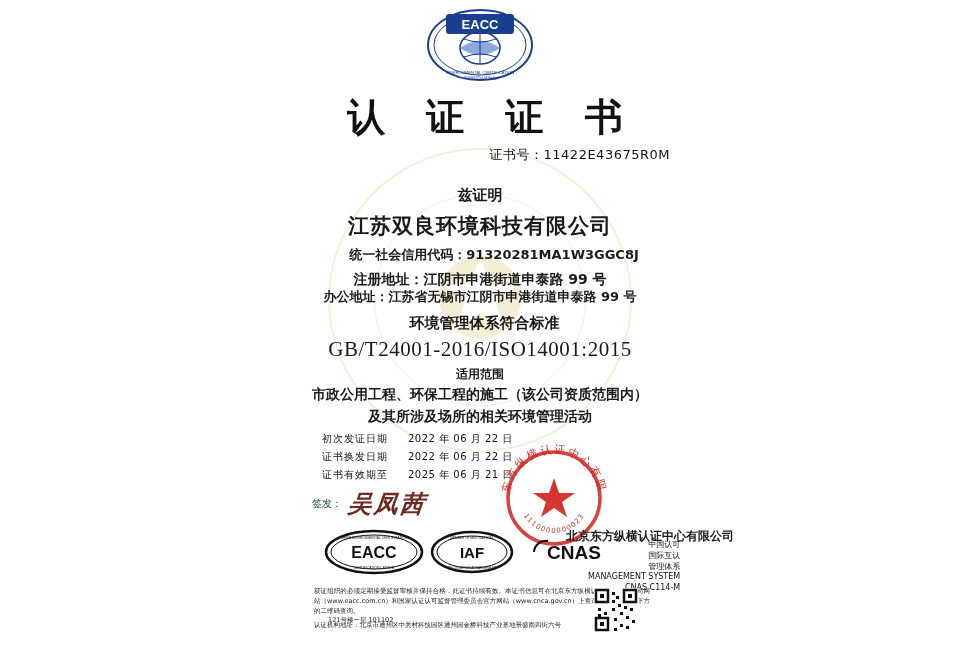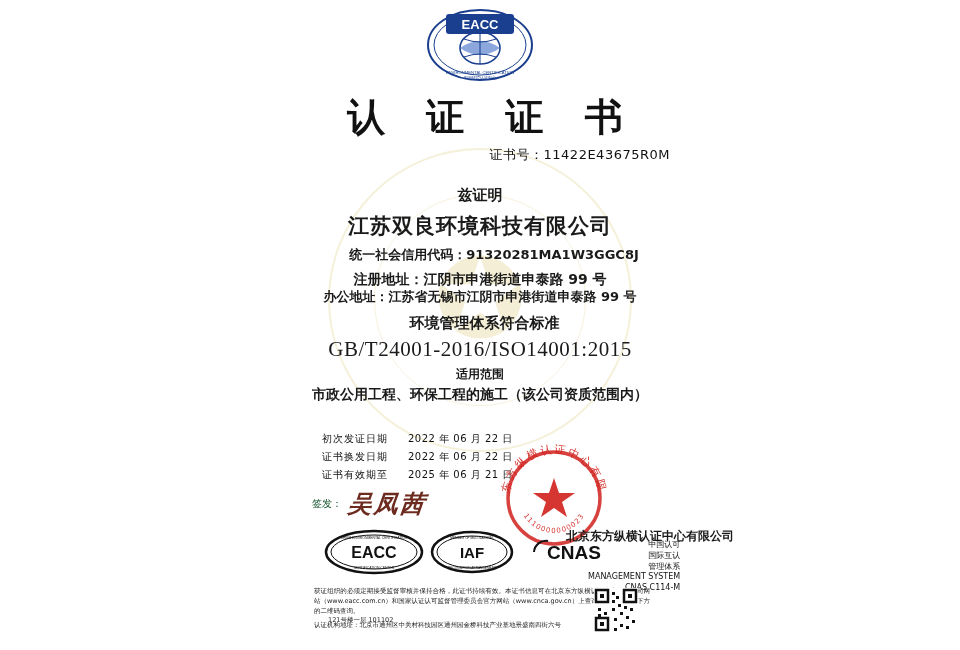--- a/index.html
+++ b/index.html
@@ -322,20 +322,21 @@
 
   <div class="centered-line addr2">
     <span>办公地址：</span><span>江苏省无锡市江阴市申港街道申泰路 99 号</span>
   </div>
 
   <div class="centered-line std-conform">环境管理体系符合标准</div>
   <div class="centered-line standard">GB/T24001-2016/ISO14001:2015</div>
 
   <div class="centered-line scope-label">适用范围</div>
   <div class="centered-line scope-line1">市政公用工程、环保工程的施工（该公司资质范围内）</div>
+  <div class="centered-line scope-line2">及其所涉及场所的相关环境管理活动</div>
 
   <div class="dates">
     <div class="row">
       <span class="k">初次发证日期</span>
       <span class="v">2022 年 06 月 22 日</span>
     </div>
     <div class="row">
       <span class="k">证书换发日期</span>
       <span class="v">2022 年 06 月 22 日</span>
     </div>

